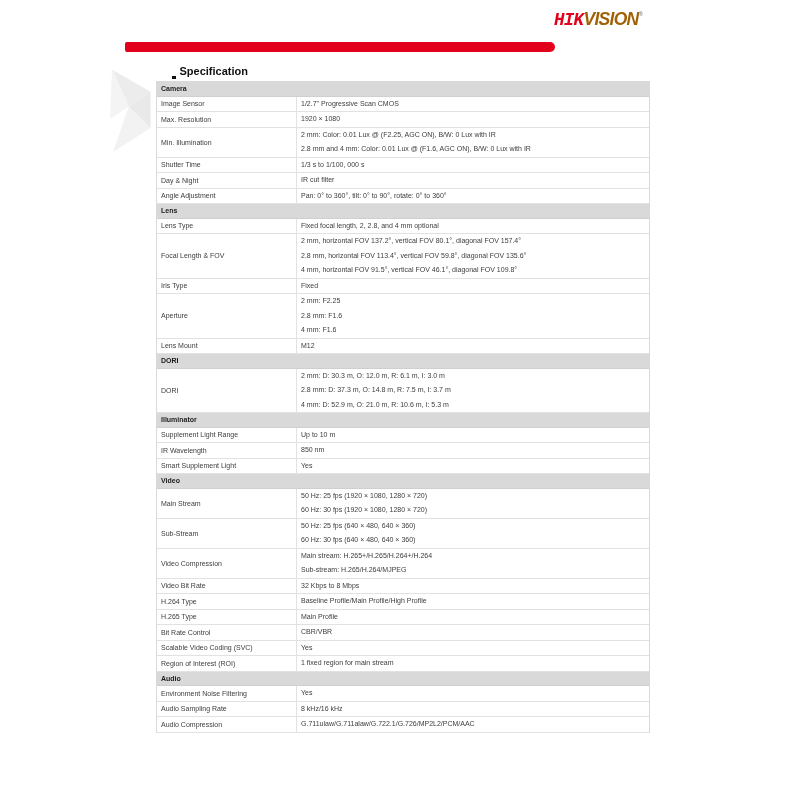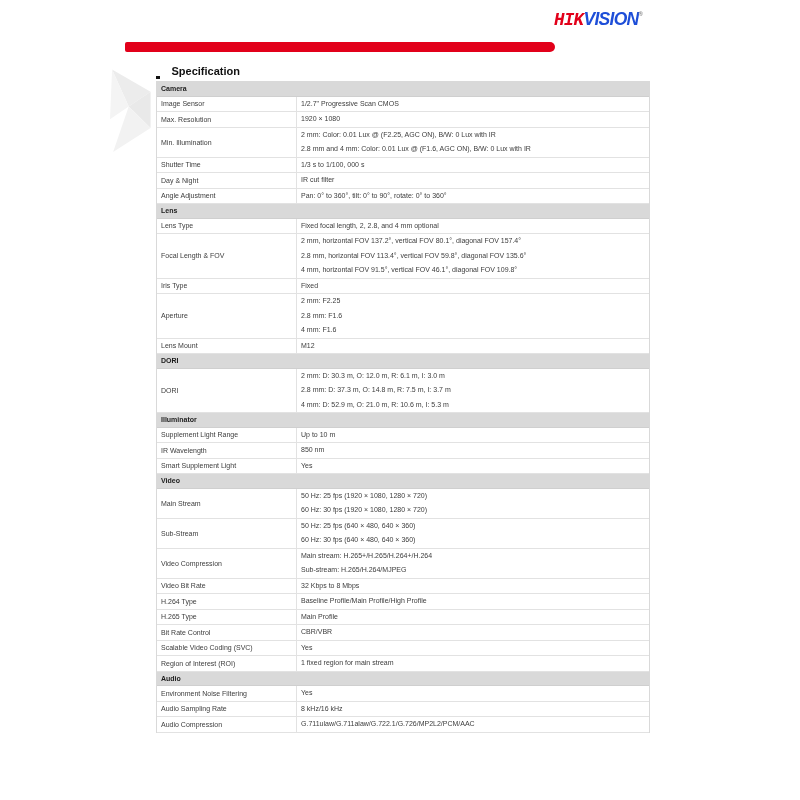--- a/index.html
+++ b/index.html
@@ -8,37 +8,37 @@
     font-family:"Liberation Sans","DejaVu Sans",sans-serif;
     overflow:hidden;color:#3c3c3c;
   }
   
   .logo{
     position:absolute;left:554px;top:9px;height:20px;
     font-style:italic;font-weight:bold;font-size:17.5px;letter-spacing:-0.7px;
     white-space:nowrap;line-height:20px;
   }
   .logo .hik{color:#e2001a;font-family:Liberation Mono, monospace;}
-  .logo .vision{color:#1d4ed8;}
+  .logo .vision{color:#a16207;}
   .logo .reg{color:#8a8b8c;font-size:6px;font-style:normal;vertical-align:top;line-height:10px;letter-spacing:0;}
   .redbar{
     position:absolute;left:125px;top:42px;width:430px;height:10px;
     background:#e2001a;border-radius:2px 5px 5px 2px;
   }
   
   .watermark{position:absolute;left:110px;top:66px;width:52px;height:86px;}
   .watermark .tri{position:absolute;left:0;top:0;width:100%;height:100%;}
   .tri1{background:#ececec;clip-path:polygon(4% 4%,78% 30%,36% 47%);}
   .tri2{background:#f4f4f4;clip-path:polygon(4% 4%,36% 47%,0% 62%);}
   .tri3{background:#e9e9e9;clip-path:polygon(36% 47%,78% 30%,78% 72%);}
   .tri4{background:#f2f2f2;clip-path:polygon(36% 47%,78% 72%,6% 100%);}
   
   .heading{
-    position:absolute;left:156px;top:64px;height:15px;
-    display:flex;align-items:flex-end;gap:12px;
+    position:absolute;left:172px;top:64px;height:15px;
+    display:flex;align-items:flex-end;gap:4px;
   }
   .heading .sq{width:3.5px;height:3.5px;background:#111;flex:0 0 auto;}
   .heading .txt{font-weight:bold;font-size:11px;color:#111;line-height:15px;}
   
   .spec-table{
     position:absolute;left:156px;top:81px;width:494px;
     border:1px solid #d9d9d9;border-bottom:0;
     font-size:7px;box-sizing:border-box;
   }
   .t-section{

